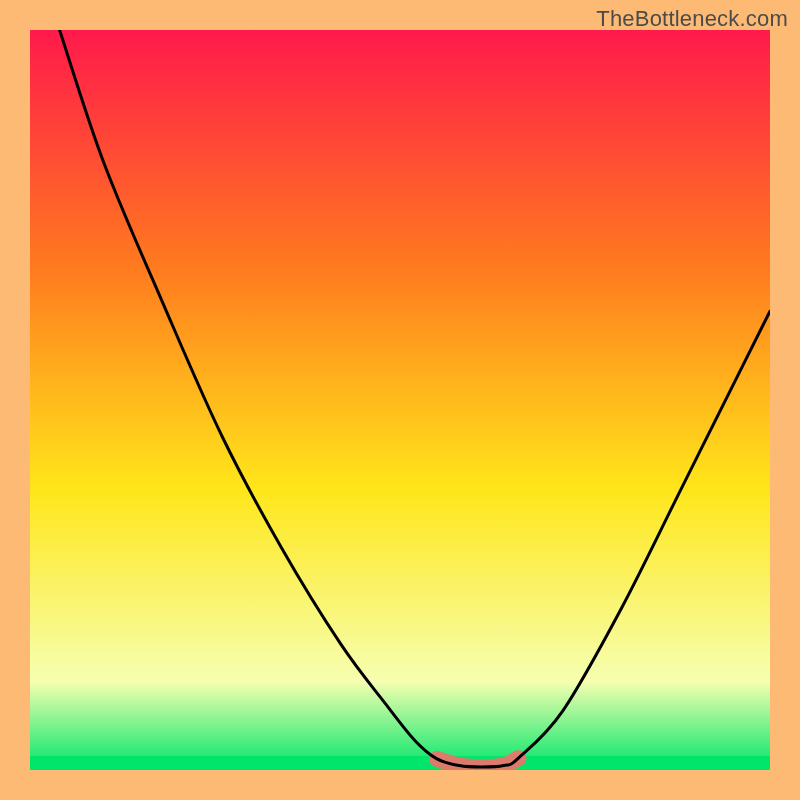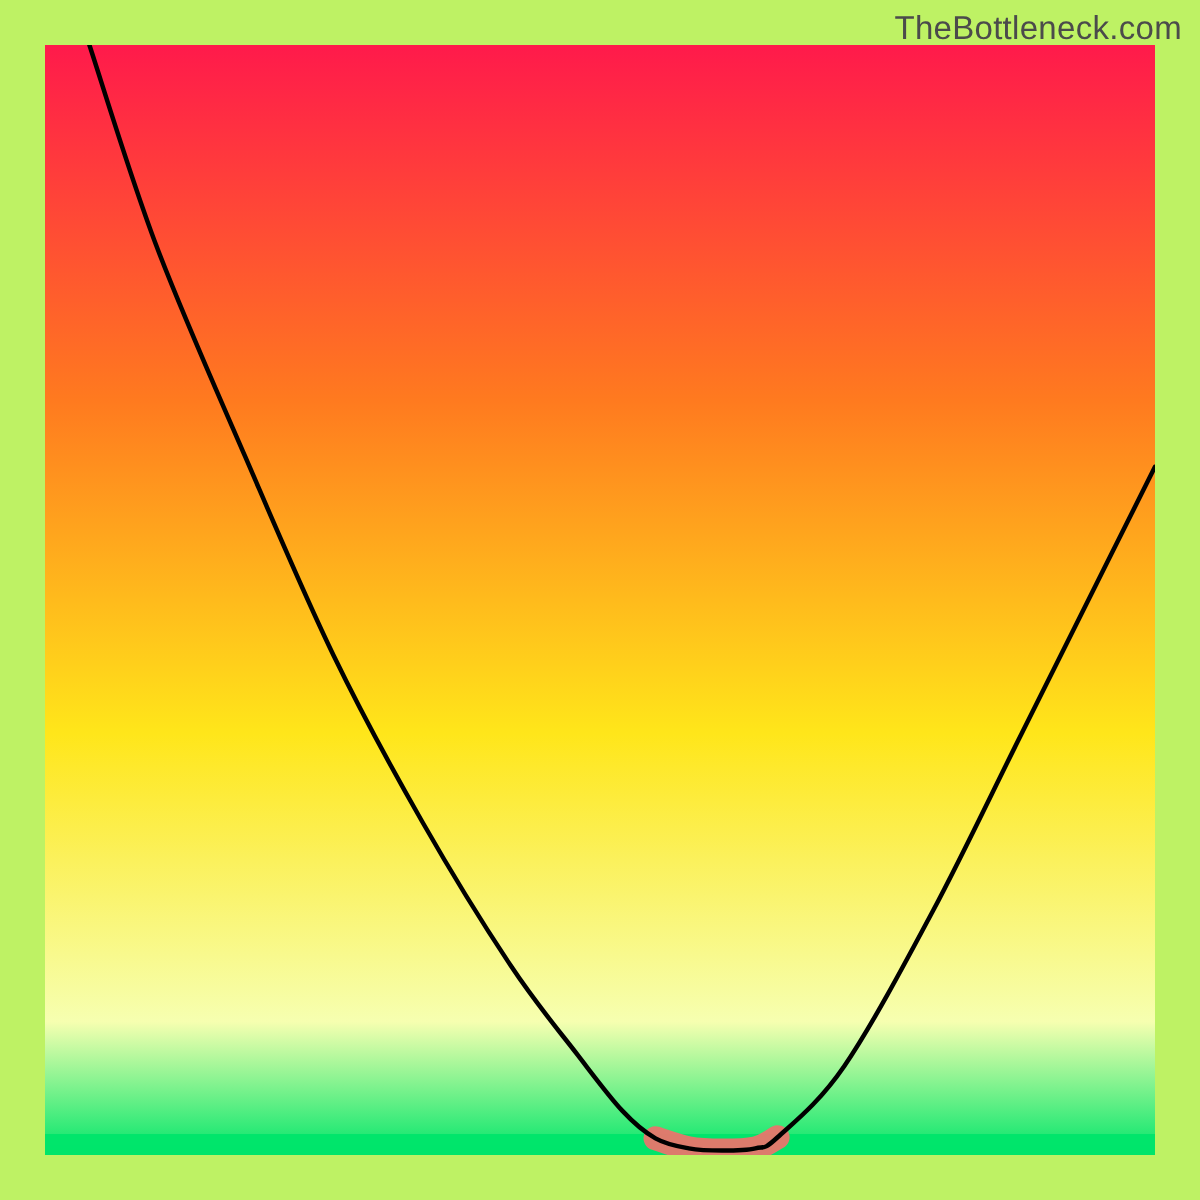--- a/index.html
+++ b/index.html
@@ -7,21 +7,21 @@
     width: 800px;
     height: 800px;
     overflow: hidden;
     background: #000;
     font-family: Arial, Helvetica, sans-serif;
   }
   .stage {
     position: relative;
     width: 800px;
     height: 800px;
-    background: #bef264;
+    background: #fdba74;
   }
   .plot {
     position: absolute;
     left: 30px;
     top: 30px;
     width: 740px;
     height: 740px;
     
   }
   .watermark {

